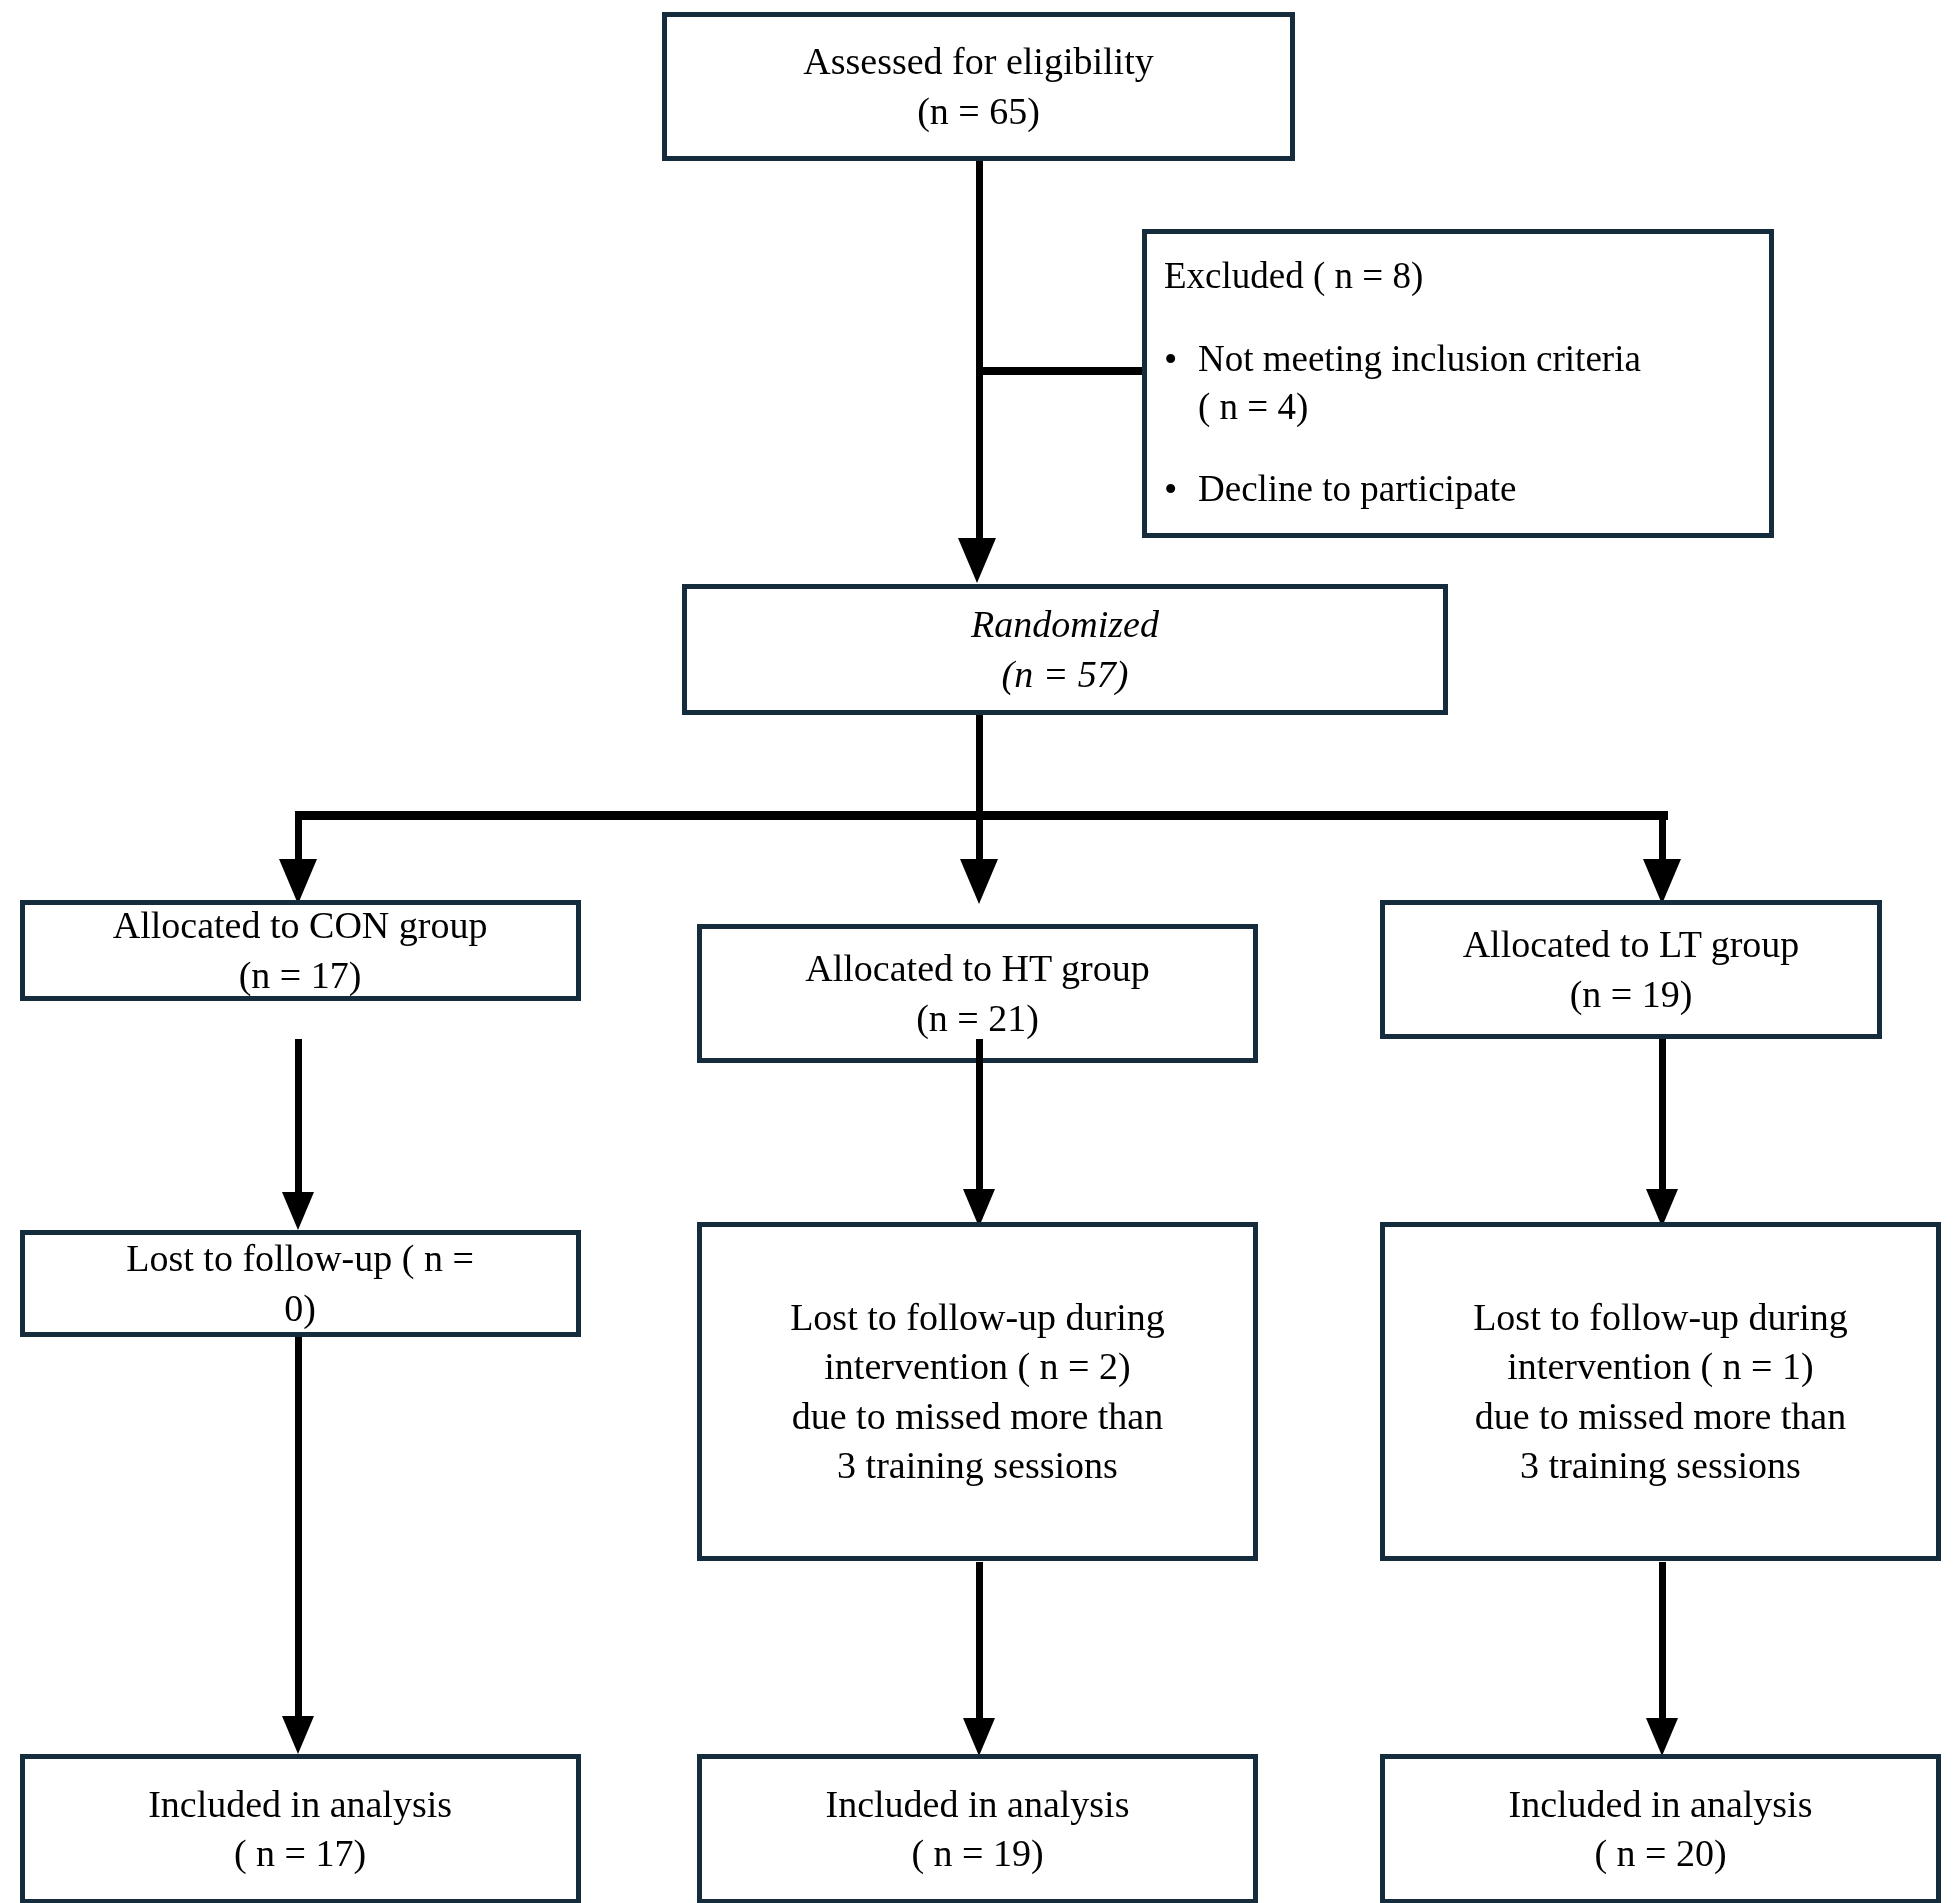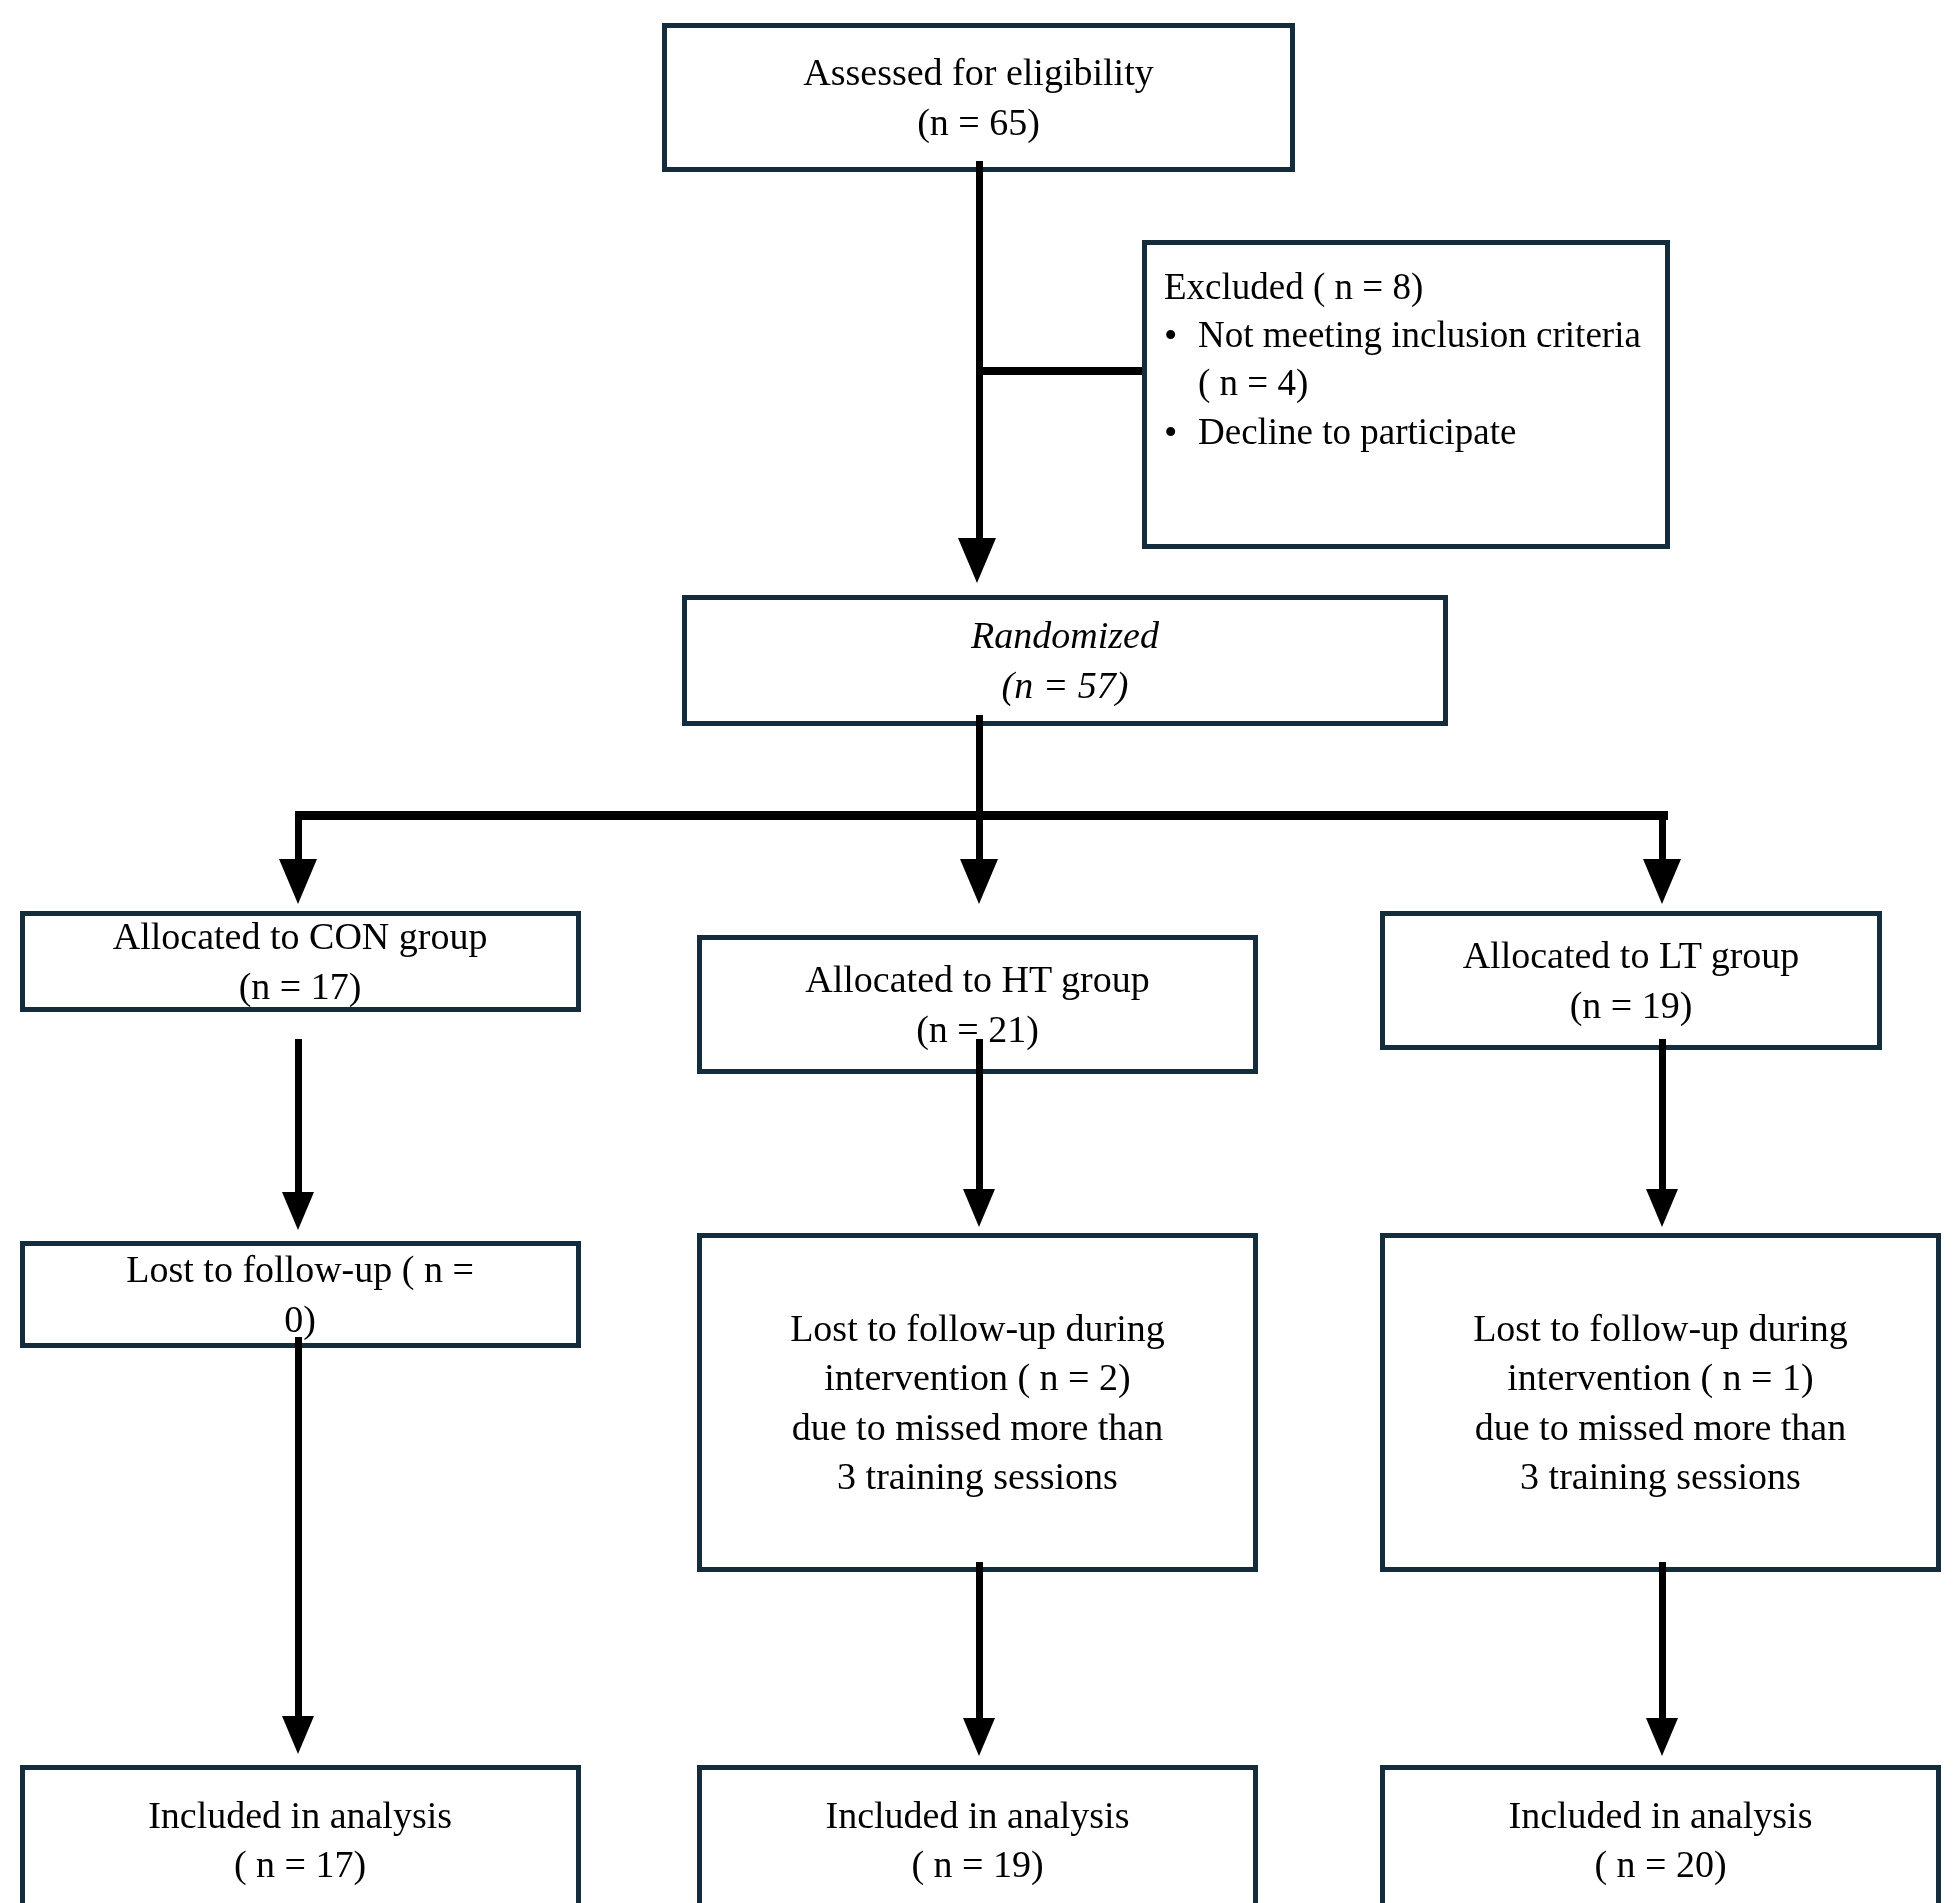--- a/index.html
+++ b/index.html
@@ -20,21 +20,20 @@
     background:#ffffff;
     border:5.5px solid #142c3b;
     display:flex;
     flex-direction:column;
     align-items:center;
     justify-content:center;
     text-align:center;
     line-height:1.30;
     font-size:38px;
     padding:3.7px 11px;
-    margin-top:11px;
   }
   .box.left-align{
     align-items:flex-start;
     text-align:left;
     justify-content:flex-start;
     padding:18.3px 17px;
   }
   .line{
     position:absolute;
     background:#000000;
@@ -82,21 +81,21 @@
   <div class="box" style="left:662px;top:12.2px;width:633px;height:149px;">
     <span class="ln">Assessed for eligibility</span>
     <span class="ln">(n = 65)</span>
   </div>
 
   <div class="line vline" style="left:976px;top:161px;width:6.7px;height:378px;"></div>
   <div class="arrow" style="left:958px;top:538px;"></div>
 
   <div class="line hline" style="left:976px;top:367px;width:170px;height:8px;"></div>
 
-  <div class="box left-align" style="left:1142px;top:229px;width:528px;height:309px;font-size:37px;">
+  <div class="box left-align" style="left:1142px;top:229px;width:632px;height:309px;font-size:37px;justify-content:space-between;">
     <span class="ln">Excluded ( n = 8)</span>
 
     <div class="bullet-row">
       <span class="bullet-dot">•</span>
       <span class="bullet-text">
         <span class="ln">Not meeting inclusion criteria</span>
         <span class="ln">( n = 4)</span>
       </span>
     </div>
 

